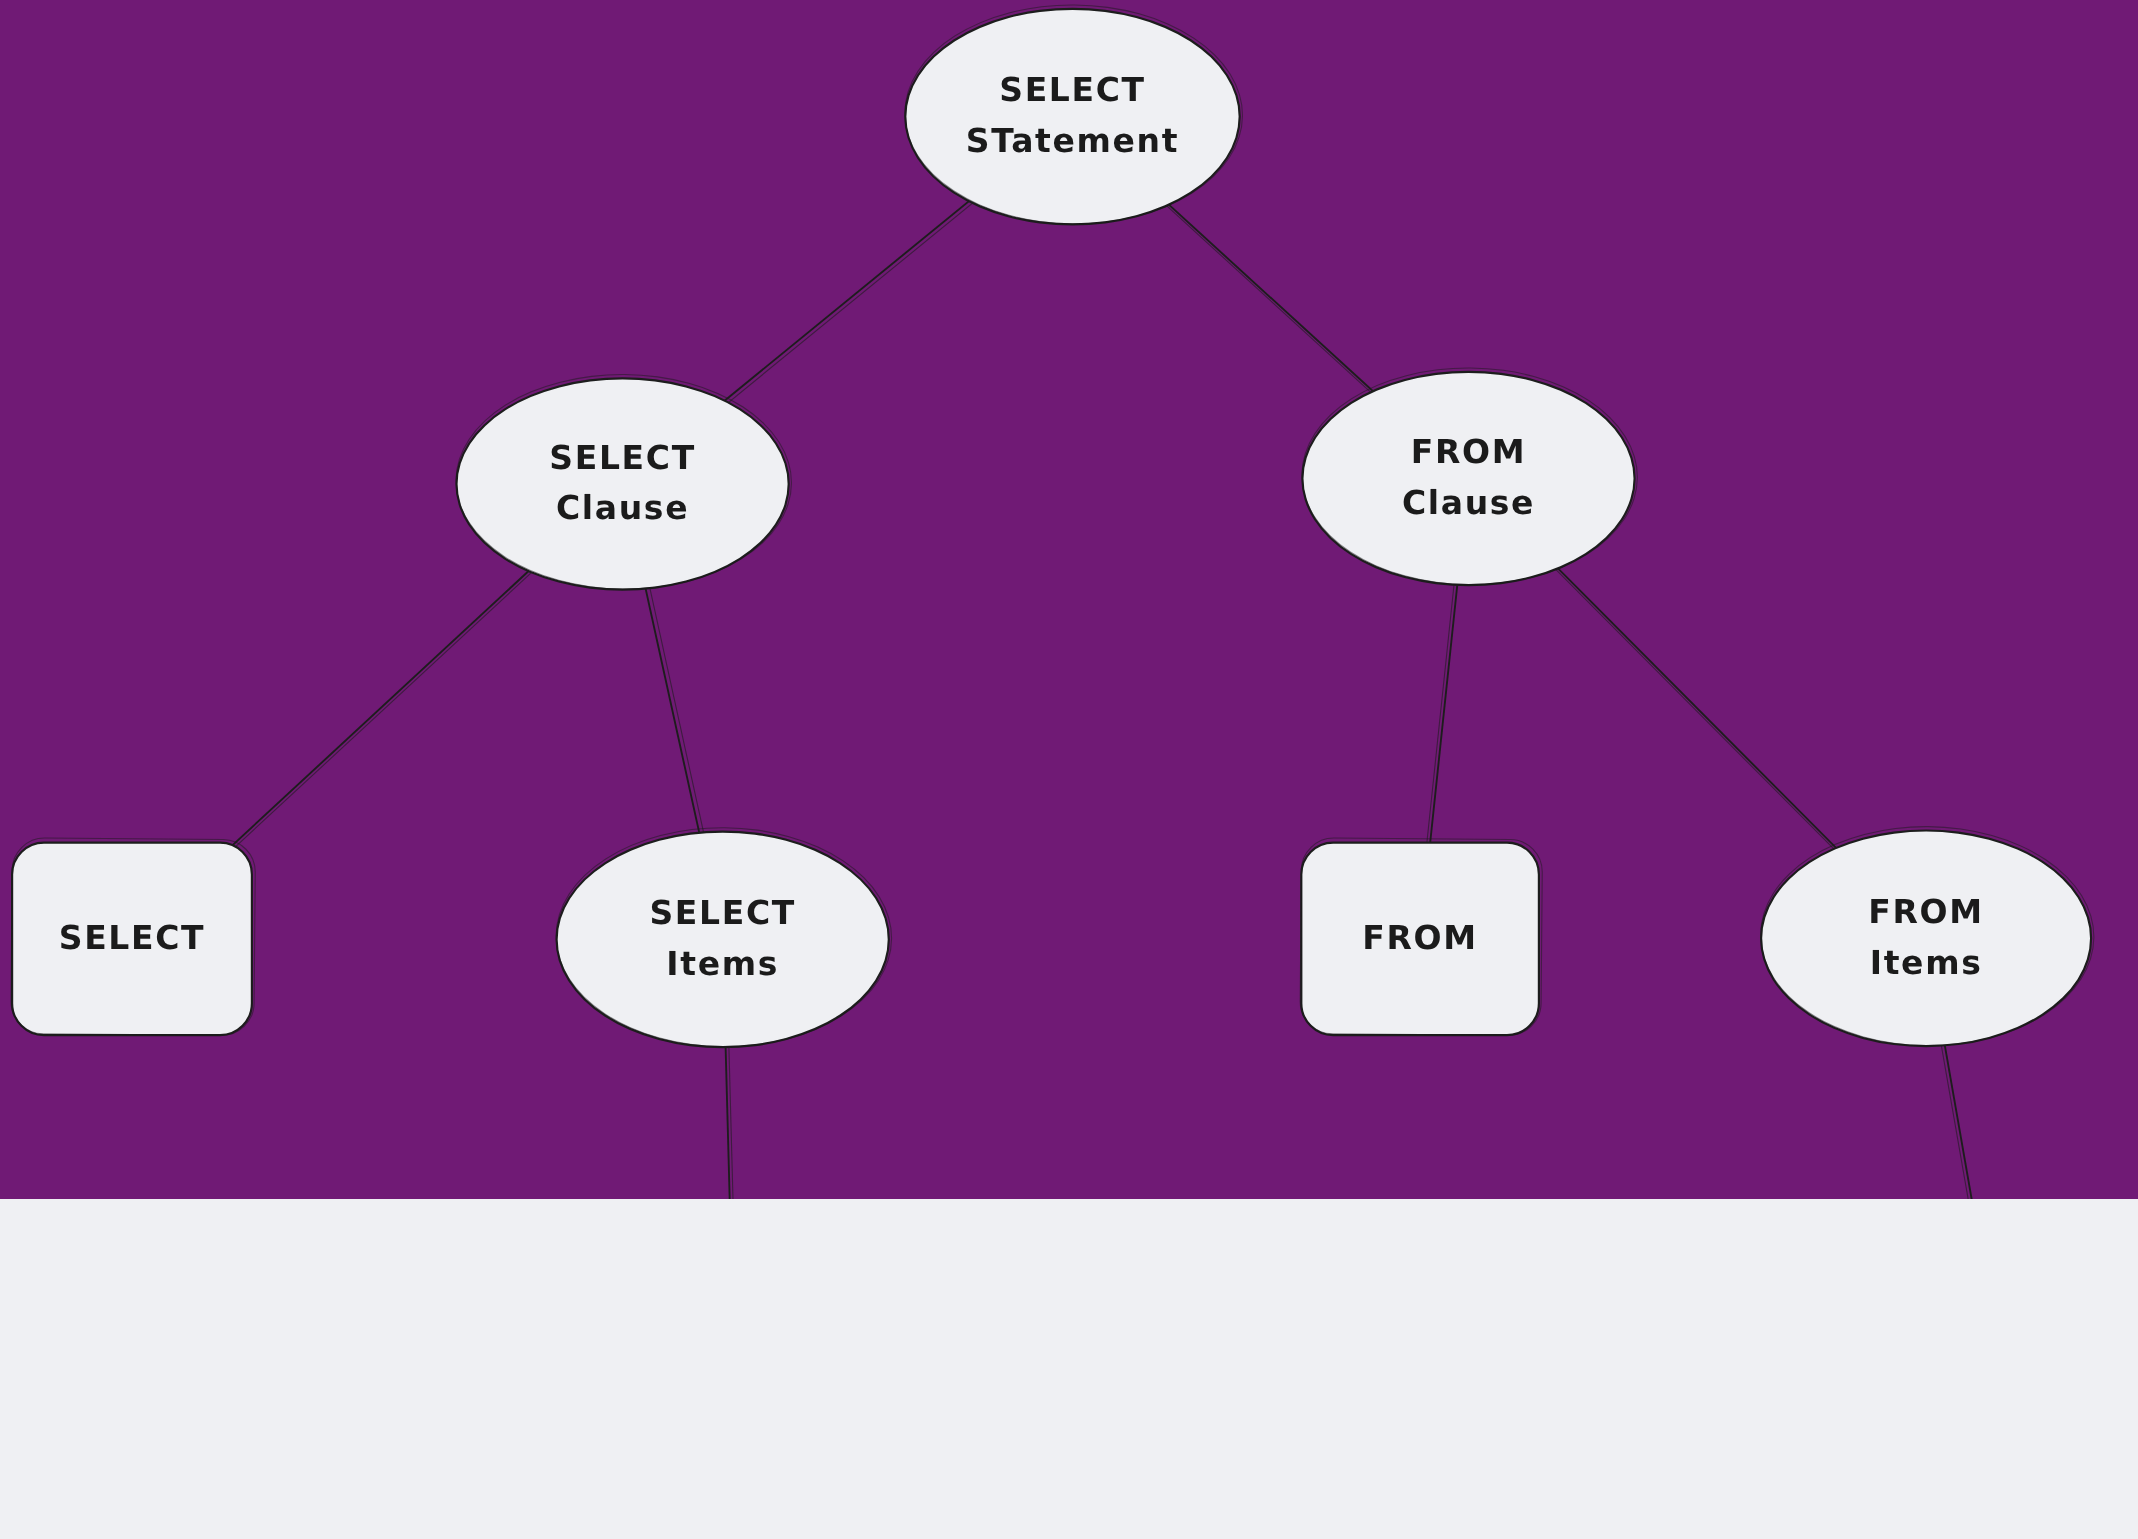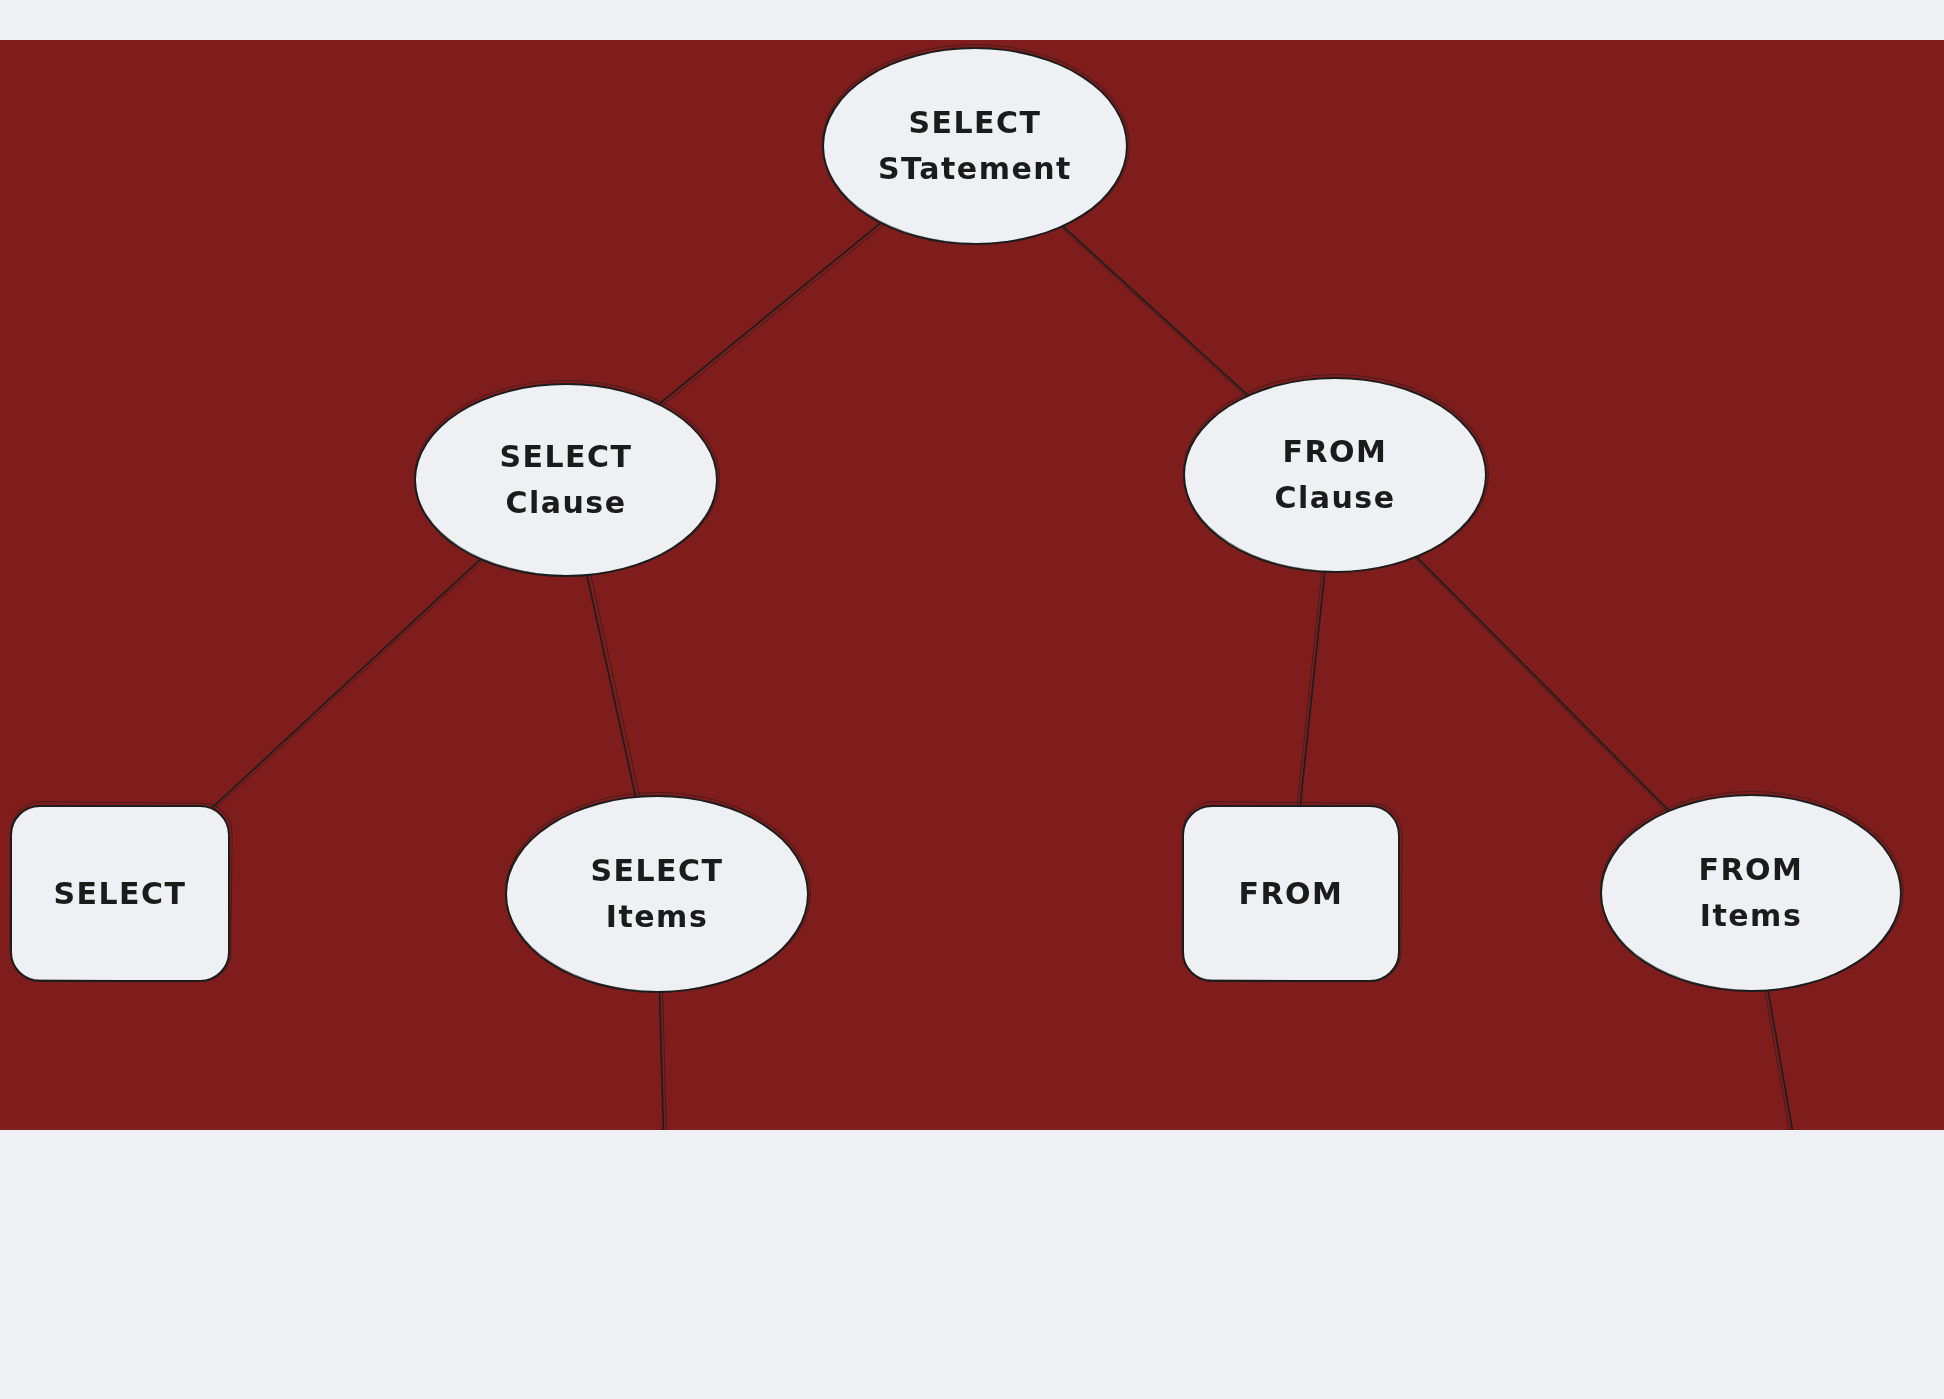--- a/index.html
+++ b/index.html
@@ -4,23 +4,22 @@
 <style>
   html,body{margin:0;padding:0;}
   body{
     background:#eff0f3;
     font-family:"DejaVu Sans", sans-serif;
   }
   #canvas{
     position:relative;
     width:1944px;
     height:1090px;
-    background:#7f1d1d;
+    background:#701a75;
     overflow:hidden;
-    margin-top:40px;
   }
   #edges{
     position:absolute;
     left:0;top:0;
     width:1944px;height:1399px;
   }
   .e1{stroke:#1d1d1d;stroke-width:1.7;fill:none;}
   .e2{stroke:#1d1d1d;stroke-width:1;fill:none;opacity:.6;}
   .node{
     position:absolute;

